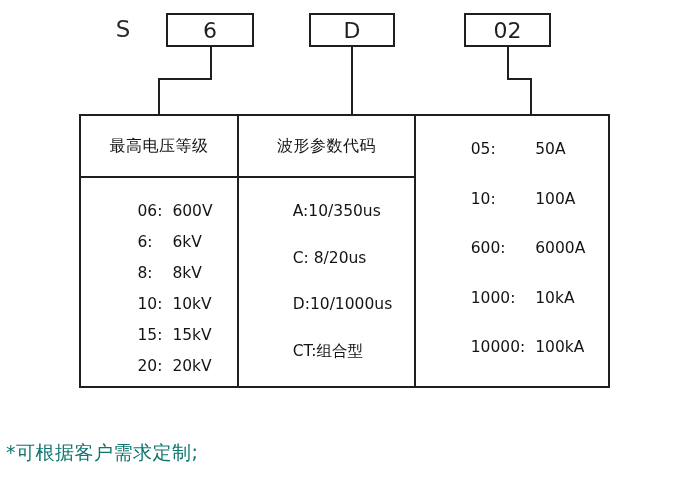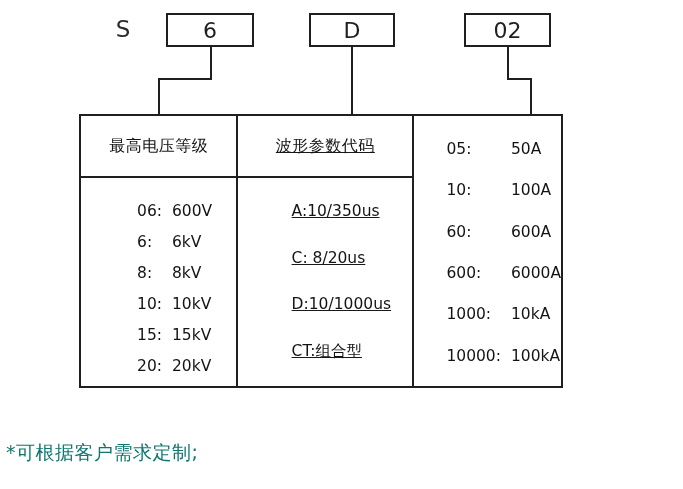--- a/index.html
+++ b/index.html
@@ -52,34 +52,34 @@
     width: 683px;
     height: 489px;
     pointer-events: none;
   }
 
   
   .spec-table {
     position: absolute;
     left: 79px;
     top: 114px;
-    width: 484px;
+    width: 531px;
     height: 274px;
     border: 2px solid #1f1f1f;
     box-sizing: border-box;
     display: flex;
     background: #fff;
   }
   .col {
     box-sizing: border-box;
     display: flex;
     flex-direction: column;
   }
   .col.c1 { width: 158px; border-right: 2px solid #1f1f1f; }
-  .col.c2 { width: 177px; border-right: 2px solid #1f1f1f; text-decoration: underline; }
+  .col.c2 { width: 177px; border-right: 2px solid #1f1f1f; }
   .col.c3 { flex: 1; }
 
   .col-head {
     height: 60px;
     border-bottom: 2px solid #1f1f1f;
     display: flex;
     align-items: center;
     justify-content: center;
     font-size: 16px;
     letter-spacing: 0.5px;
@@ -207,24 +207,20 @@
       <div class="entry-list">
         <div class="entry">
           <span class="k">05:</span>
           <span class="v">50A</span>
         </div>
         <div class="entry">
           <span class="k">10:</span>
           <span class="v">100A</span>
         </div>
         <div class="entry">
-          <span class="k">60:</span>
-          <span class="v">600A</span>
-        </div>
-        <div class="entry">
           <span class="k">600:</span>
           <span class="v">6000A</span>
         </div>
         <div class="entry">
           <span class="k">1000:</span>
           <span class="v">10kA</span>
         </div>
         <div class="entry">
           <span class="k">10000:</span>
           <span class="v">100kA</span>

